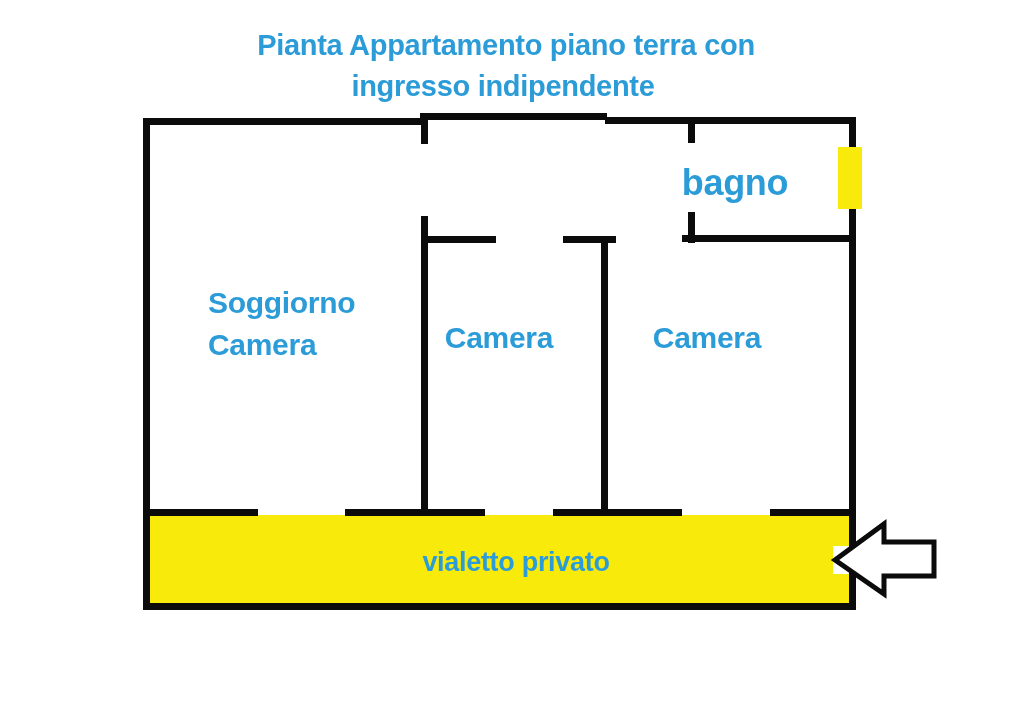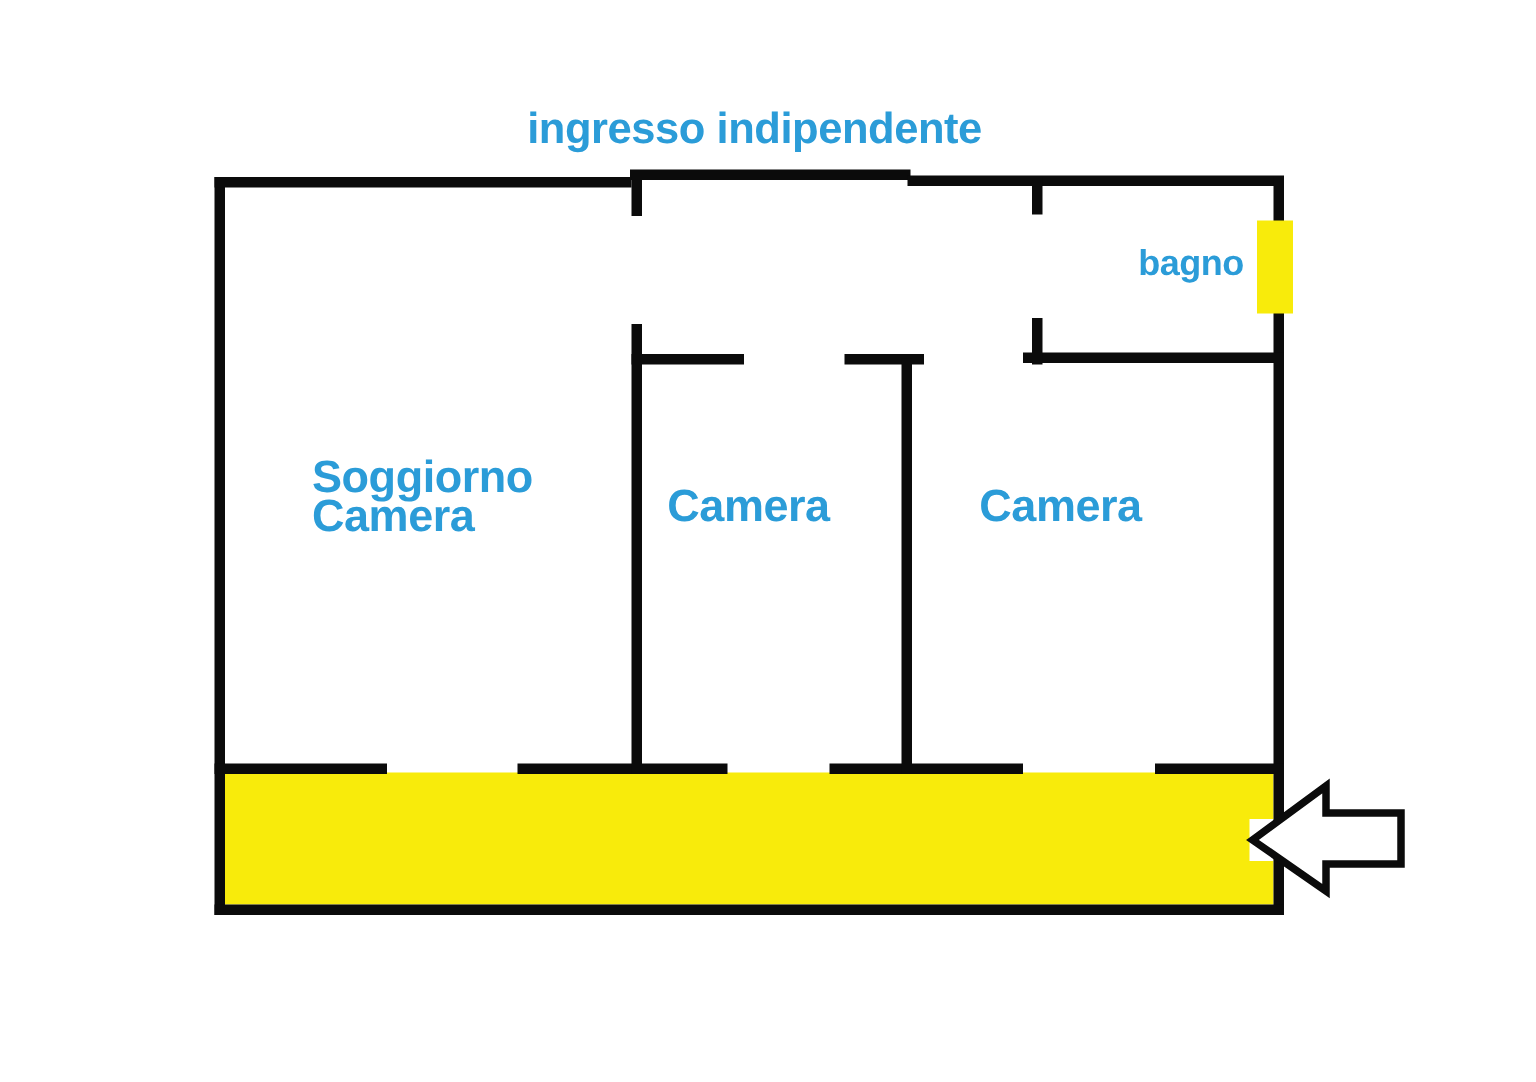--- a/index.html
+++ b/index.html
@@ -15,20 +15,21 @@
   .centered{text-align:center;}
   .yellow{position:absolute;background:var(--yellow,#f8eb0b);}
   .white-notch{position:absolute;background:#ffffff;}
   .arrow-svg{position:absolute;left:820px;top:505px;}
 </style>
 </head>
 <body>
 
 <div id="canvas">
 
+  <div class="label centered" style="left:146px;top:30px;width:720px;font-size:29px;">Pianta Appartamento piano terra con</div>
   <div class="label centered" style="left:146px;top:71px;width:714px;font-size:29px;">ingresso indipendente</div>
 
   <div class="yellow" style="left:150px;top:515px;width:699px;height:88px;"></div>
   <div class="white-notch" style="left:833px;top:546px;width:16px;height:28px;"></div>
 
   <div class="wall" style="left:143px;top:118px;width:7px;height:492px;"></div>
   <div class="wall" style="left:143px;top:118px;width:278px;height:7px;"></div>
   <div class="wall" style="left:420px;top:113px;width:187px;height:7px;"></div>
   <div class="wall" style="left:605px;top:117px;width:251px;height:7px;"></div>
   <div class="wall" style="left:849px;top:118px;width:7px;height:492px;"></div>
@@ -46,23 +47,24 @@
   <div class="wall" style="left:421px;top:118px;width:7px;height:26px;"></div>
   <div class="wall" style="left:421px;top:216px;width:7px;height:300px;"></div>
 
   <div class="wall" style="left:601px;top:239px;width:7px;height:277px;"></div>
 
   <div class="wall" style="left:688px;top:118px;width:7px;height:25px;"></div>
   <div class="wall" style="left:688px;top:212px;width:7px;height:31px;"></div>
 
   <div class="yellow" style="left:838px;top:147px;width:24px;height:62px;"></div>
 
-  <div class="label centered" style="left:724px;top:163px;width:140px;font-size:24px;">bagno</div>
-  <div class="label" style="left:208px;top:286px;font-size:30px;margin-top:16px;">Soggiorno</div>
+  <div class="label centered" style="left:665px;top:163px;width:140px;font-size:36px;">bagno</div>
+  <div class="label" style="left:208px;top:286px;font-size:30px;">Soggiorno</div>
   <div class="label" style="left:208px;top:328px;font-size:30px;">Camera</div>
   <div class="label centered" style="left:399px;top:321px;width:200px;font-size:30px;">Camera</div>
   <div class="label centered" style="left:607px;top:321px;width:200px;font-size:30px;">Camera</div>
+  <div class="label centered" style="left:316px;top:548px;width:400px;font-size:27px;">vialetto privato</div>
 
   <svg class="arrow-svg" width="130" height="110" viewBox="0 0 130 110">
     <polygon points="15,55 64,19 64,37 114,37 114,71 64,71 64,89" fill="#ffffff" stroke="#0b0b0b" stroke-width="5" stroke-linejoin="miter"></polygon>
   </svg>
 
 </div>
 
 </body></html>

